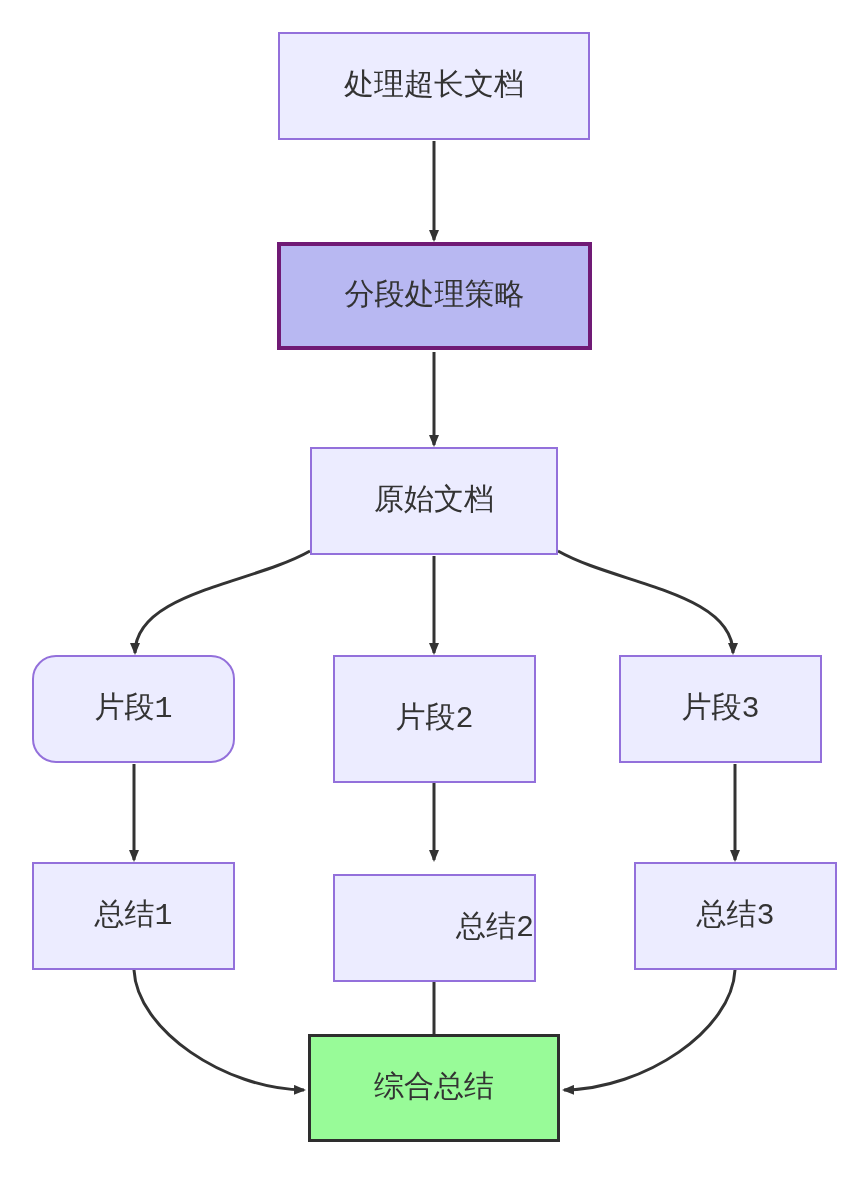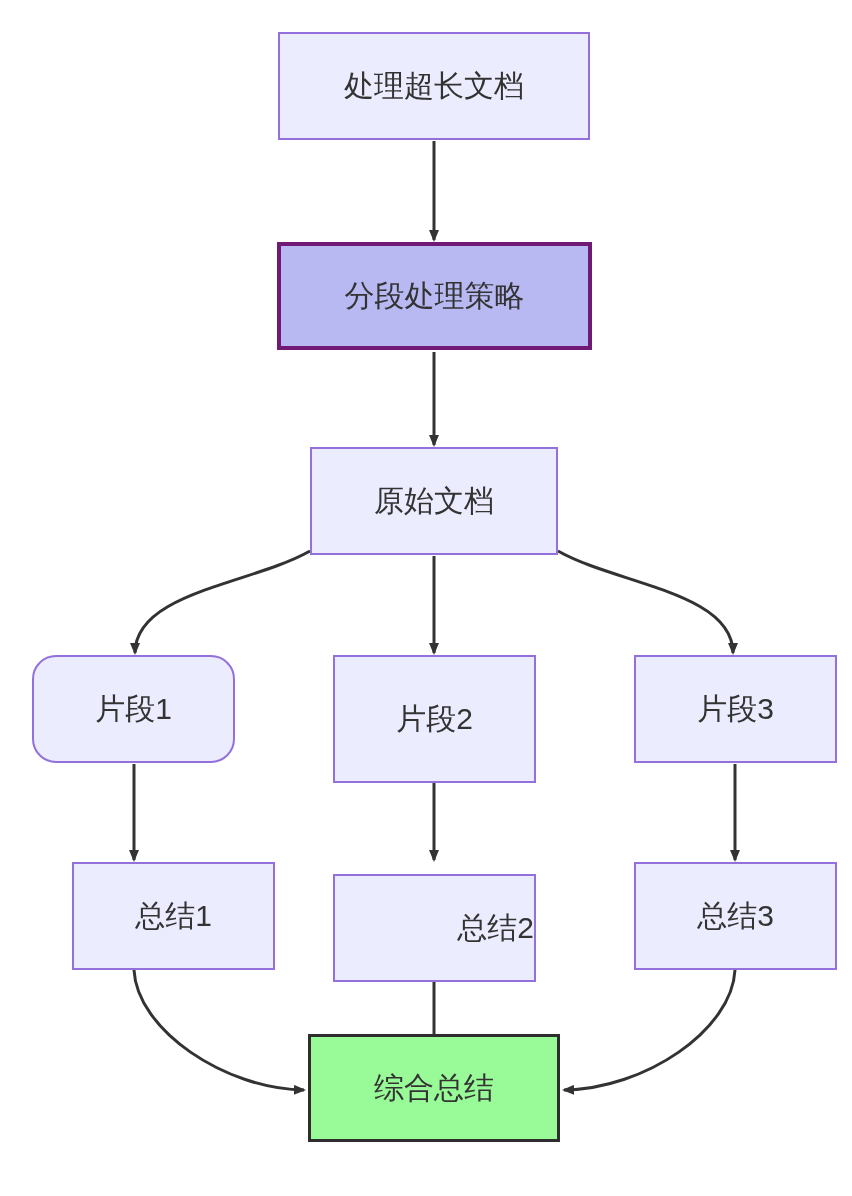--- a/index.html
+++ b/index.html
@@ -6,21 +6,21 @@
     margin: 0;
     padding: 0;
     background: #ffffff;
   }
   .stage {
     position: relative;
     width: 852px;
     height: 1196px;
     background: #ffffff;
     overflow: hidden;
-    font-family: Liberation Sans, sans-serif;
+    font-family: Liberation Mono, monospace;
   }
   .edges {
     position: absolute;
     left: 0;
     top: 0;
     pointer-events: none;
   }
   .edge {
     stroke: #333333;
     stroke-width: 3;
@@ -88,25 +88,25 @@
   </div>
 
   <div class="node node--default" style="left:32px; top:655px; width:203px; height:108px;border-radius:24px;">
     <span>片段1</span>
   </div>
 
   <div class="node node--default" style="left:333px; top:655px; width:203px; height:128px;">
     <span>片段2</span>
   </div>
 
-  <div class="node node--default" style="left:634px; top:655px; width:203px; height:108px;">
+  <div class="node node--default" style="left:619px; top:655px; width:203px; height:108px;">
     <span>片段3</span>
   </div>
 
-  <div class="node node--default" style="left:32px; top:862px; width:203px; height:108px;margin-left:40px;">
+  <div class="node node--default" style="left:32px; top:862px; width:203px; height:108px;">
     <span>总结1</span>
   </div>
 
   <div class="node node--default" style="left:333px; top:874px; width:203px; height:108px;justify-content:flex-end;">
     <span>总结2</span>
   </div>
 
   <div class="node node--default" style="left:634px; top:862px; width:203px; height:108px;">
     <span>总结3</span>
   </div>

